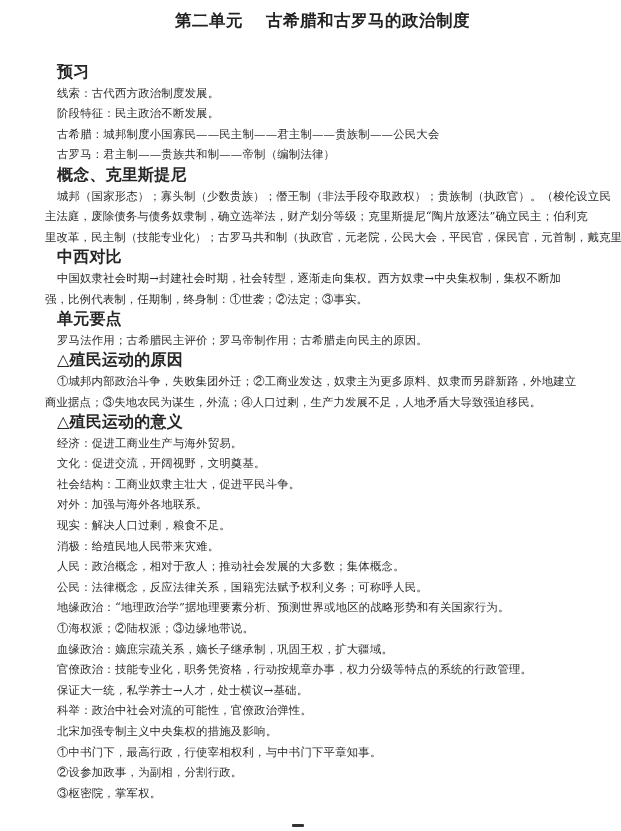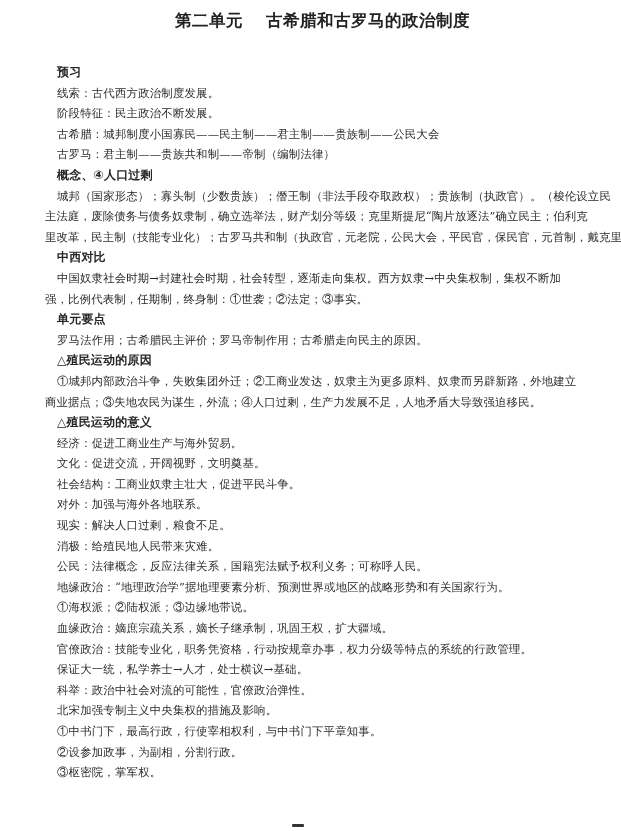--- a/index.html
+++ b/index.html
@@ -15,21 +15,21 @@
     font-weight: bold; font-size: 16.5px; letter-spacing: 0.5px; color: #222;
     white-space: pre;
   }
   .content { position: absolute; left: 57px; top: 62px; width: 552px; }
   .line {
     font-size: 11.4px; line-height: 20.6px; height: 20.6px; white-space: nowrap;
     letter-spacing: 0.2px; color: #2d2d2d;
   }
   .head {
     font-family: "DejaVu Sans", "Liberation Sans", sans-serif;
-    font-weight: bold; font-size: 12px; color: #262626;
+    font-weight: bold; font-size: 16px; color: #262626;
   }
   .para { font-size: 11.4px; line-height: 20.6px; letter-spacing: 0.15px; text-indent: 0; }
   .para .l { display: block; white-space: nowrap; height: 20.6px; }
   .page-mark {
     position: absolute; left: 292px; top: 824px; width: 12px; height: 3px; background: #333; border-radius: 1px;
   }
 </style>
 </head>
 <body>
 
@@ -37,21 +37,21 @@
   <div class="title">第二单元　 古希腊和古罗马的政治制度</div>
 
   <div class="content">
 
     <div class="line head">预习</div>
     <div class="line">线索：古代西方政治制度发展。</div>
     <div class="line">阶段特征：民主政治不断发展。</div>
     <div class="line">古希腊：城邦制度小国寡民——民主制——君主制——贵族制——公民大会</div>
     <div class="line">古罗马：君主制——贵族共和制——帝制（编制法律）</div>
 
-    <div class="line head">概念、④人口过剩</div>
+    <div class="line head">概念、克里斯提尼</div>
     <div class="para">
       <span class="l" style="padding-left:0;">城邦（国家形态）；寡头制（少数贵族）；僭王制（非法手段夺取政权）；贵族制（执政官）。（梭伦设立民</span>
       <span class="l" style="margin-left:-12px;">主法庭，废除债务与债务奴隶制，确立选举法，财产划分等级；克里斯提尼“陶片放逐法”确立民主；伯利克</span>
       <span class="l" style="margin-left:-12px;">里改革，民主制（技能专业化）；古罗马共和制（执政官，元老院，公民大会，平民官，保民官，元首制，戴克里</span>
     </div>
 
     <div class="line head">中西对比</div>
     <div class="para">
       <span class="l">中国奴隶社会时期→封建社会时期，社会转型，逐渐走向集权。西方奴隶→中央集权制，集权不断加</span>
       <span class="l" style="margin-left:-12px;">强，比例代表制，任期制，终身制：①世袭；②法定；③事实。</span>
@@ -66,20 +66,21 @@
       <span class="l" style="margin-left:-12px;">商业据点；③失地农民为谋生，外流；④人口过剩，生产力发展不足，人地矛盾大导致强迫移民。</span>
     </div>
 
     <div class="line head">△殖民运动的意义</div>
     <div class="line">经济：促进工商业生产与海外贸易。</div>
     <div class="line">文化：促进交流，开阔视野，文明奠基。</div>
     <div class="line">社会结构：工商业奴隶主壮大，促进平民斗争。</div>
     <div class="line">对外：加强与海外各地联系。</div>
     <div class="line">现实：解决人口过剩，粮食不足。</div>
     <div class="line">消极：给殖民地人民带来灾难。</div>
+    <div class="line">人民：政治概念，相对于敌人；推动社会发展的大多数；集体概念。</div>
     <div class="line">公民：法律概念，反应法律关系，国籍宪法赋予权利义务；可称呼人民。</div>
     <div class="line">地缘政治：“地理政治学”据地理要素分析、预测世界或地区的战略形势和有关国家行为。</div>
     <div class="line">①海权派；②陆权派；③边缘地带说。</div>
     <div class="line">血缘政治：嫡庶宗疏关系，嫡长子继承制，巩固王权，扩大疆域。</div>
     <div class="line">官僚政治：技能专业化，职务凭资格，行动按规章办事，权力分级等特点的系统的行政管理。</div>
     <div class="line">保证大一统，私学养士→人才，处士横议→基础。</div>
     <div class="line">科举：政治中社会对流的可能性，官僚政治弹性。</div>
     <div class="line">北宋加强专制主义中央集权的措施及影响。</div>
 
     <div class="line">①中书门下，最高行政，行使宰相权利，与中书门下平章知事。</div>

